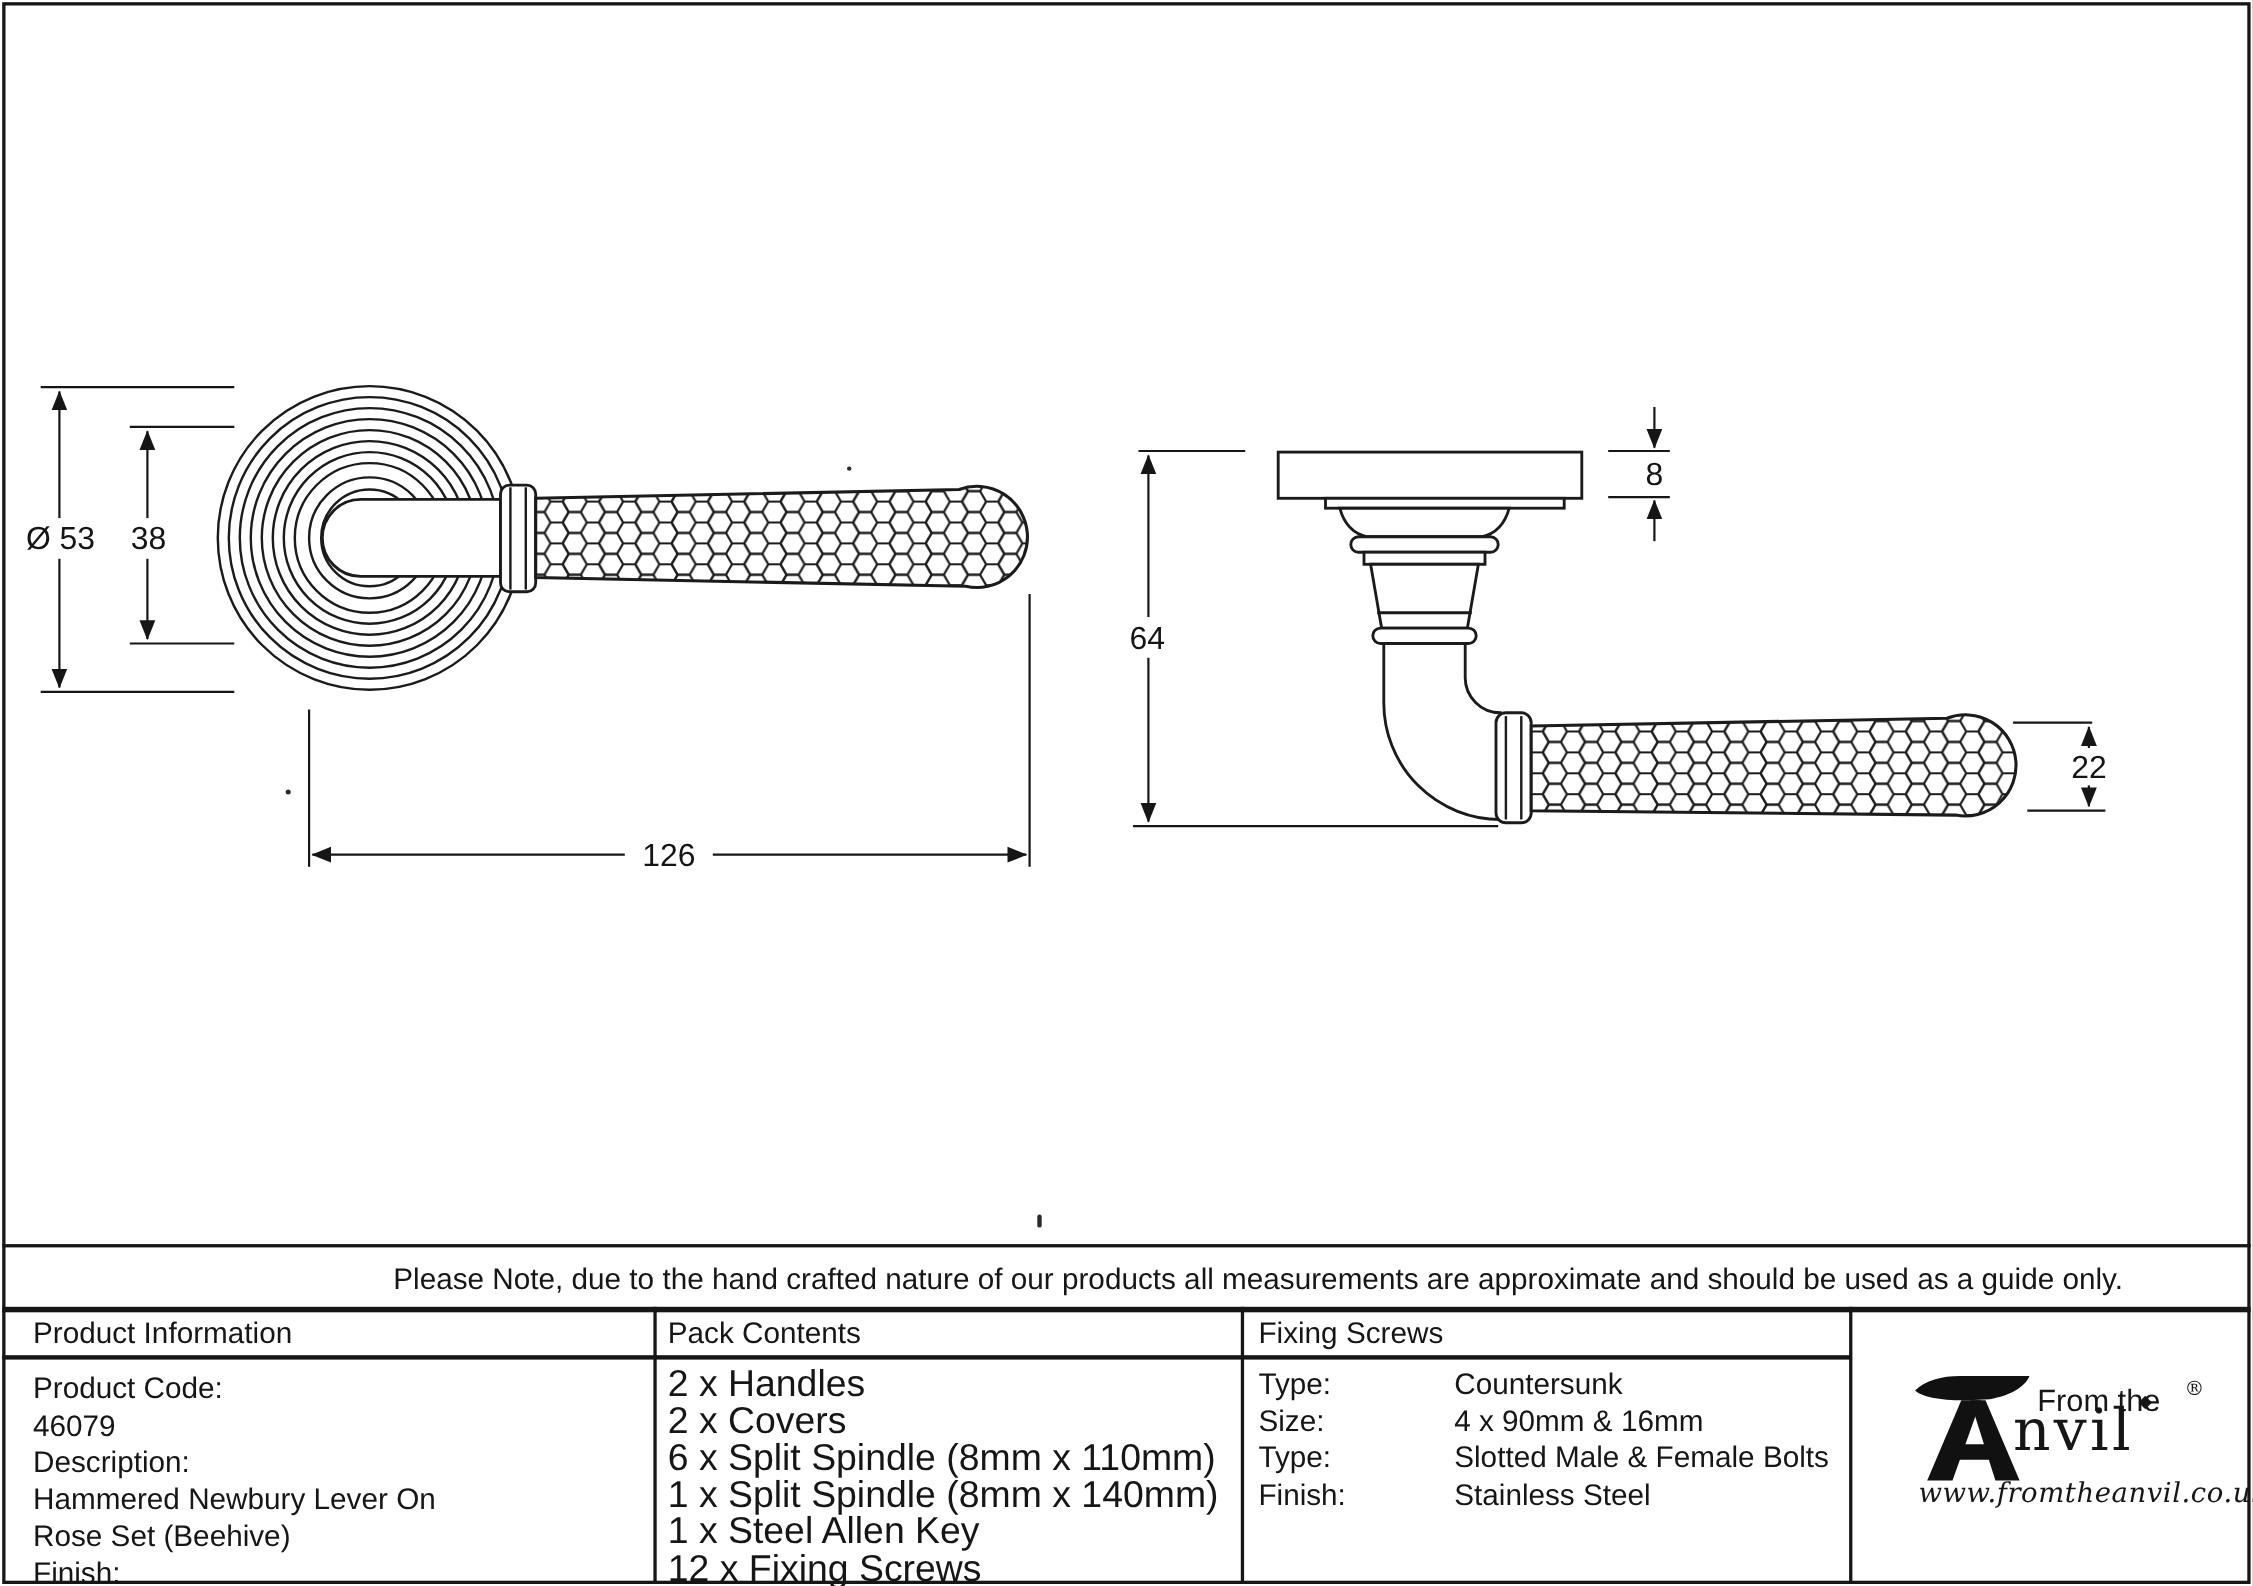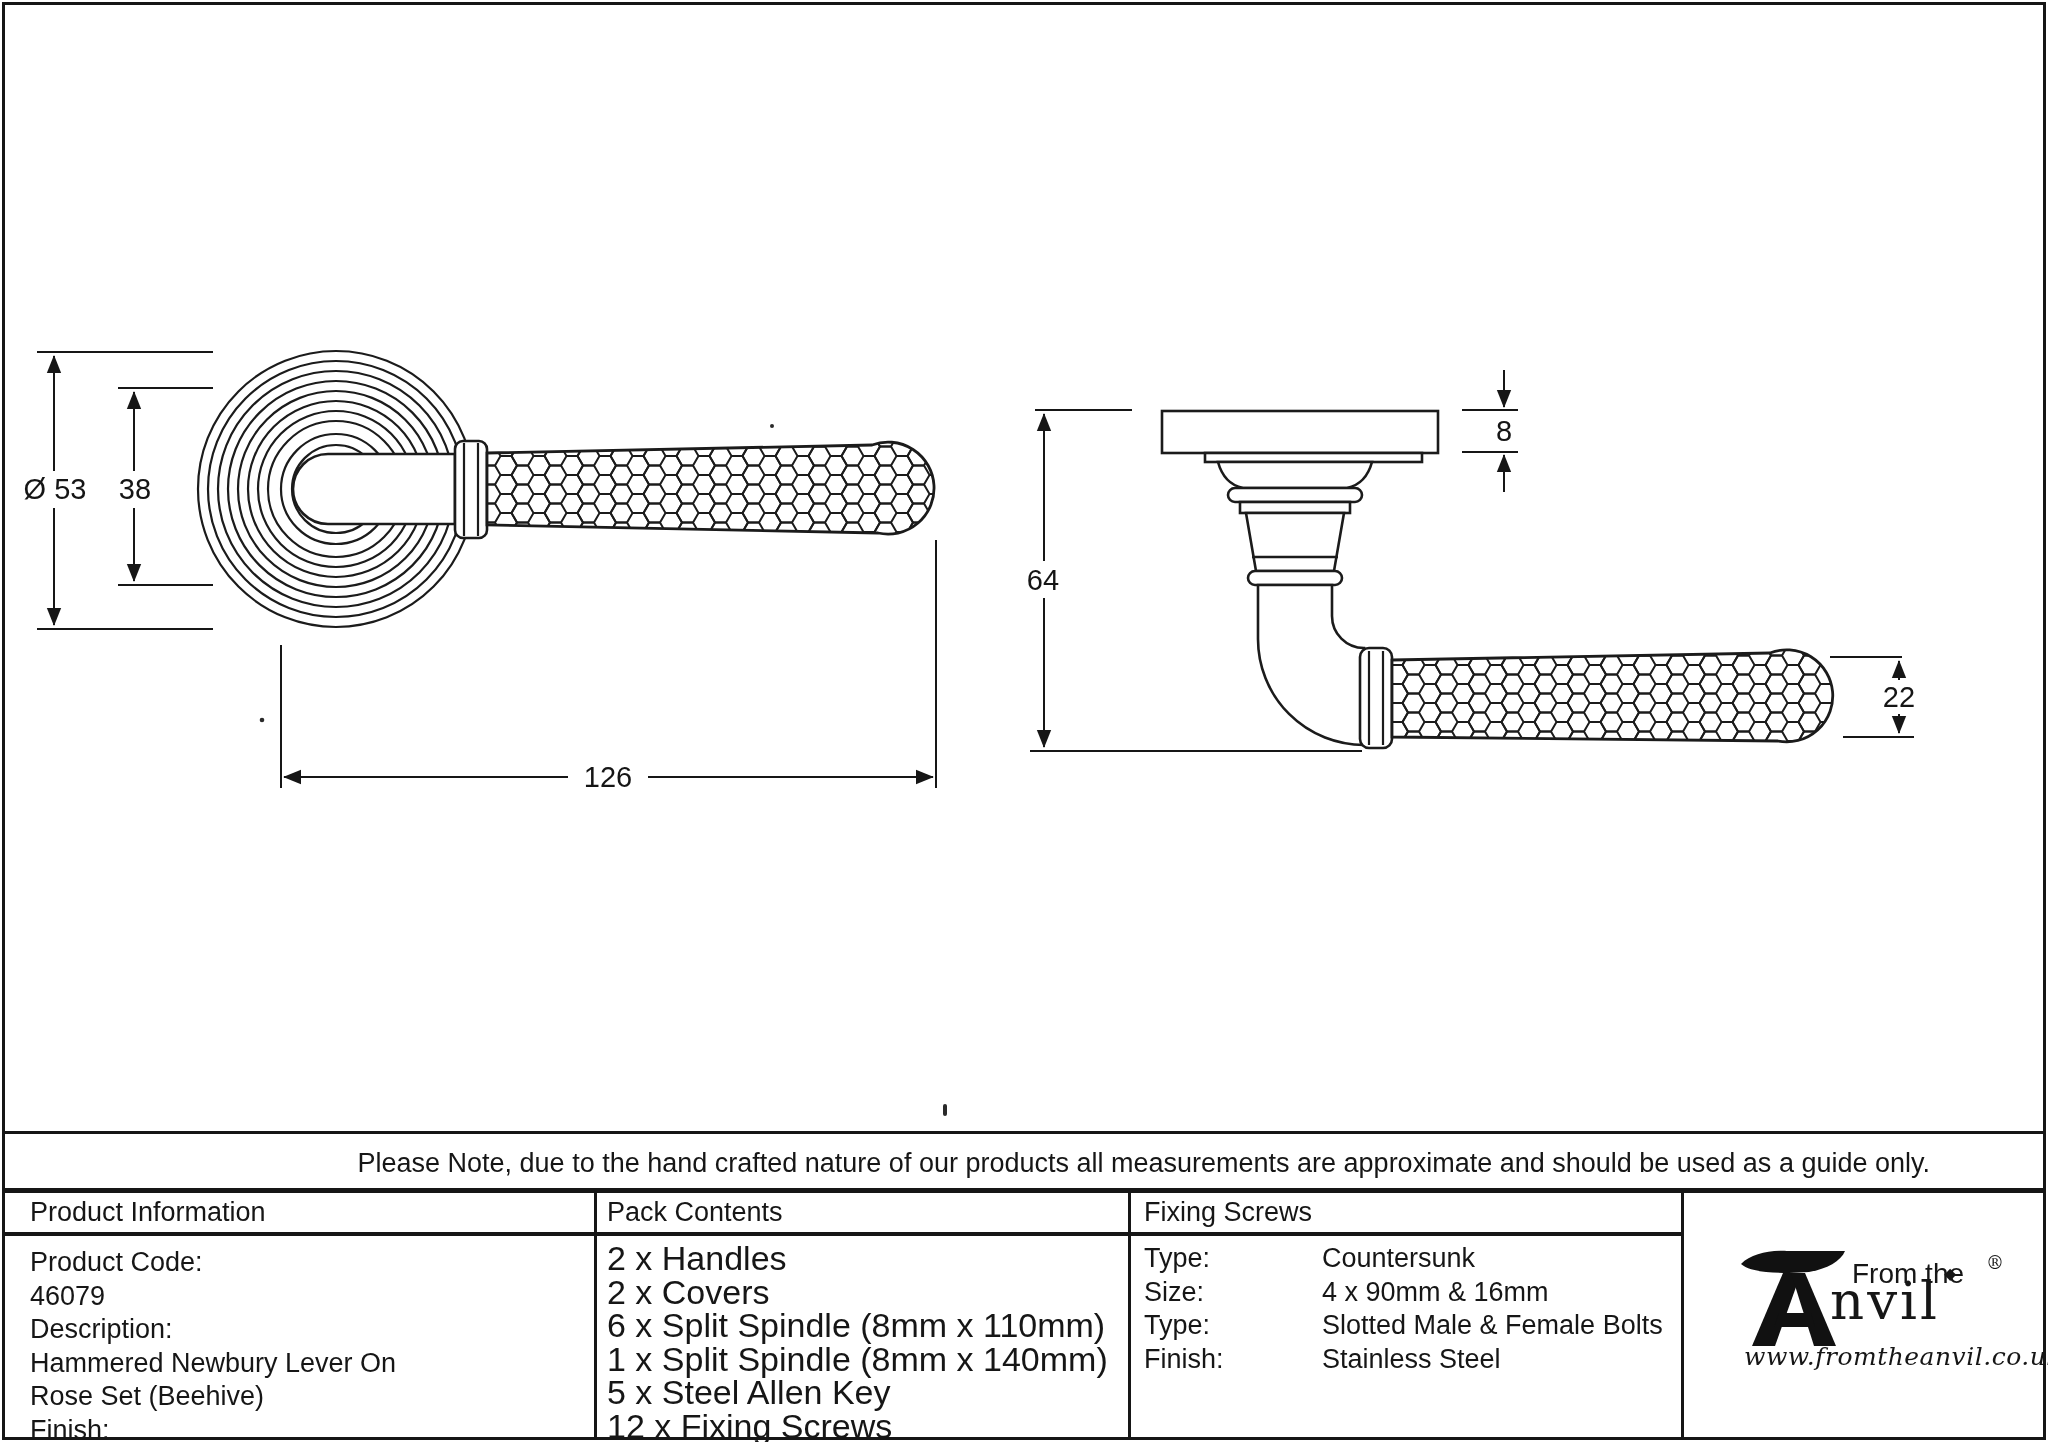--- a/index.html
+++ b/index.html
@@ -181,21 +181,21 @@
       <span class="k">Finish:</span>
     </div>
 
   </div>
 
   <div class="col2">
     <div class="item">2 x Handles</div>
     <div class="item">2 x Covers</div>
     <div class="item">6 x Split Spindle (8mm x 110mm)</div>
     <div class="item">1 x Split Spindle (8mm x 140mm)</div>
-    <div class="item">5 x Steel Allen Key</div>
+    <div class="item">1 x Steel Allen Key</div>
     <div class="item">12 x Fixing Screws</div>
   </div>
 
   <div class="col3">
     <div class="kv">
       <span class="k">Type:</span><span class="v">Countersunk</span>
     </div>
     <div class="kv">
       <span class="k">Size:</span><span class="v">4 x 90mm &amp; 16mm</span>
     </div>

